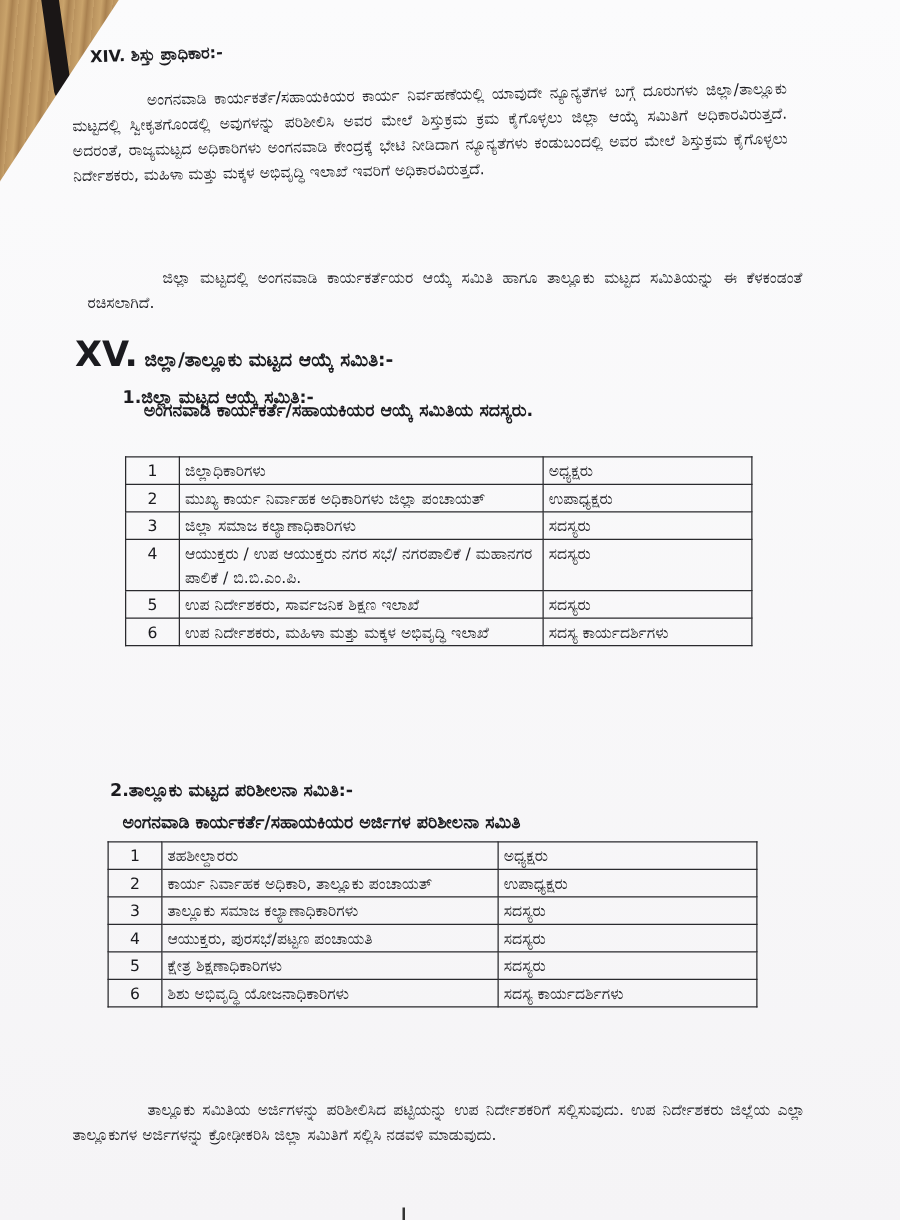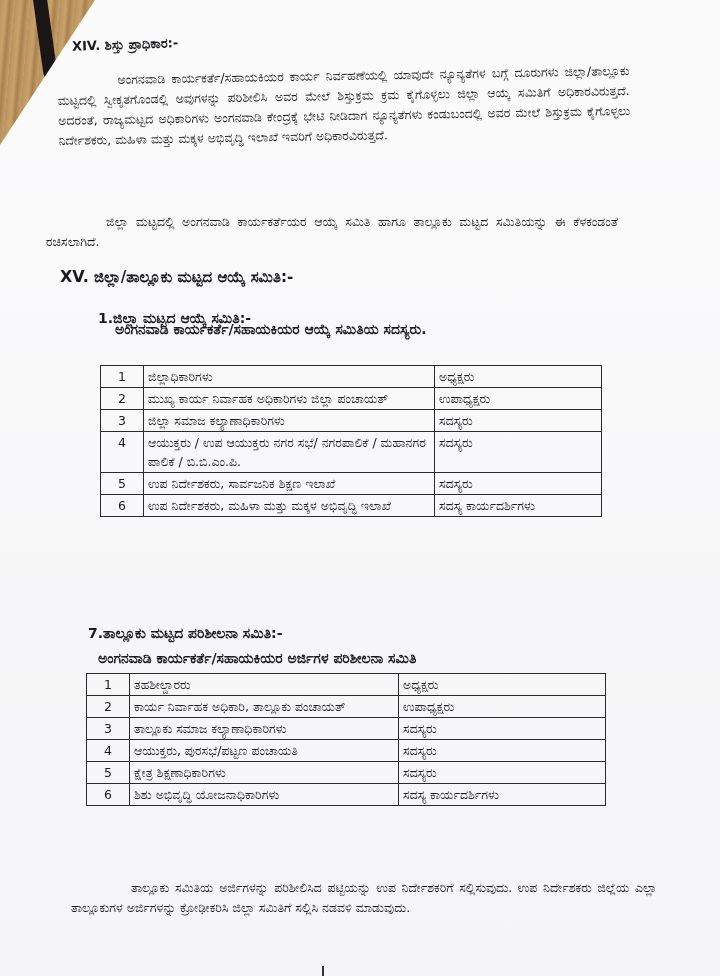--- a/index.html
+++ b/index.html
@@ -20,37 +20,37 @@
     }
     .page {
       position: absolute; left: 0; top: 0; width: 720px; height: 976px;
       background: linear-gradient(180deg, #fbfbfc 0%, #f5f4f6 100%);
       clip-path: polygon(95px 0, 720px 0, 720px 976px, 0 976px, 0 145px);
     }
     .content { position: absolute; left: 0; top: 0; width: 720px; }
     .h-xiv { position: absolute; left: 72px; top: 37px; font-size: 13px; font-weight: bold; transform: rotate(-2deg); }
     .para { position: absolute; font-size: 12.5px; line-height: 20px; text-align: justify; }
     .p1 { left: 58px; top: 66px; width: 572px; transform: rotate(-1deg); }
-    .p2 { left: 46px; top: 212px; width: 572px; }
+    .p2 { left: 70px; top: 212px; width: 572px; }
     .indent { text-indent: 60px; }
     .h-xv { position: absolute; left: 60px; top: 267px; font-size: 15px; font-weight: bold; }
-    .h-xv .num { font-size: 16px; }
+    .h-xv .num { font-size: 28px; }
     .sub-h { position: absolute; font-size: 14px; font-weight: bold; }
     .sh1 { left: 98px; top: 310px; }
     .sh2 { left: 115px; top: 321px; }
     .sh3 { left: 88px; top: 625px; }
     .sh4 { left: 98px; top: 650px; }
     table { position: absolute; border-collapse: collapse; font-size: 12.5px; }
     td { border: 1.5px solid #2a2a2e; padding: 1px 4px; vertical-align: top; line-height: 19px; }
     td.n { text-align: center; width: 34px; }
     .t1 { left: 100px; top: 365px; width: 502px; }
     .t1 td.d { width: 282px; }
     .t2 { left: 86px; top: 673px; width: 520px; }
     .t2 td.d { width: 260px; }
-    .p3 { left: 71px; top: 878px; width: 586px; }
+    .p3 { left: 58px; top: 878px; width: 586px; }
     .pn { position: absolute; left: 322px; top: 966px; width: 2px; height: 10px; background: #333; }
   </style>
 </head>
 <body>
 
 <div class="wood"></div>
 <div class="cable"></div>
 
 <div class="page">
   <div class="content">
@@ -95,21 +95,21 @@
             <td class="r">ಸದಸ್ಯರು</td>
           </tr>
           <tr>
             <td class="n">6</td>
             <td class="d">ಉಪ ನಿರ್ದೇಶಕರು, ಮಹಿಳಾ ಮತ್ತು ಮಕ್ಕಳ ಅಭಿವೃದ್ಧಿ ಇಲಾಖೆ</td>
             <td class="r">ಸದಸ್ಯ ಕಾರ್ಯದರ್ಶಿಗಳು</td>
           </tr>
         </tbody>
     </table>
 
-    <div class="sub-h sh3">7.ತಾಲ್ಲೂಕು ಮಟ್ಟದ ಪರಿಶೀಲನಾ ಸಮಿತಿ:-</div>
+    <div class="sub-h sh3">2.ತಾಲ್ಲೂಕು ಮಟ್ಟದ ಪರಿಶೀಲನಾ ಸಮಿತಿ:-</div>
     <div class="sub-h sh4">ಅಂಗನವಾಡಿ ಕಾರ್ಯಕರ್ತೆ/ಸಹಾಯಕಿಯರ ಅರ್ಜಿಗಳ ಪರಿಶೀಲನಾ ಸಮಿತಿ</div>
 
     <table class="t2">
       <tbody id="t2body">
           <tr>
             <td class="n">1</td>
             <td class="d">ತಹಶೀಲ್ದಾರರು</td>
             <td class="r">ಅಧ್ಯಕ್ಷರು</td>
           </tr>
           <tr>

